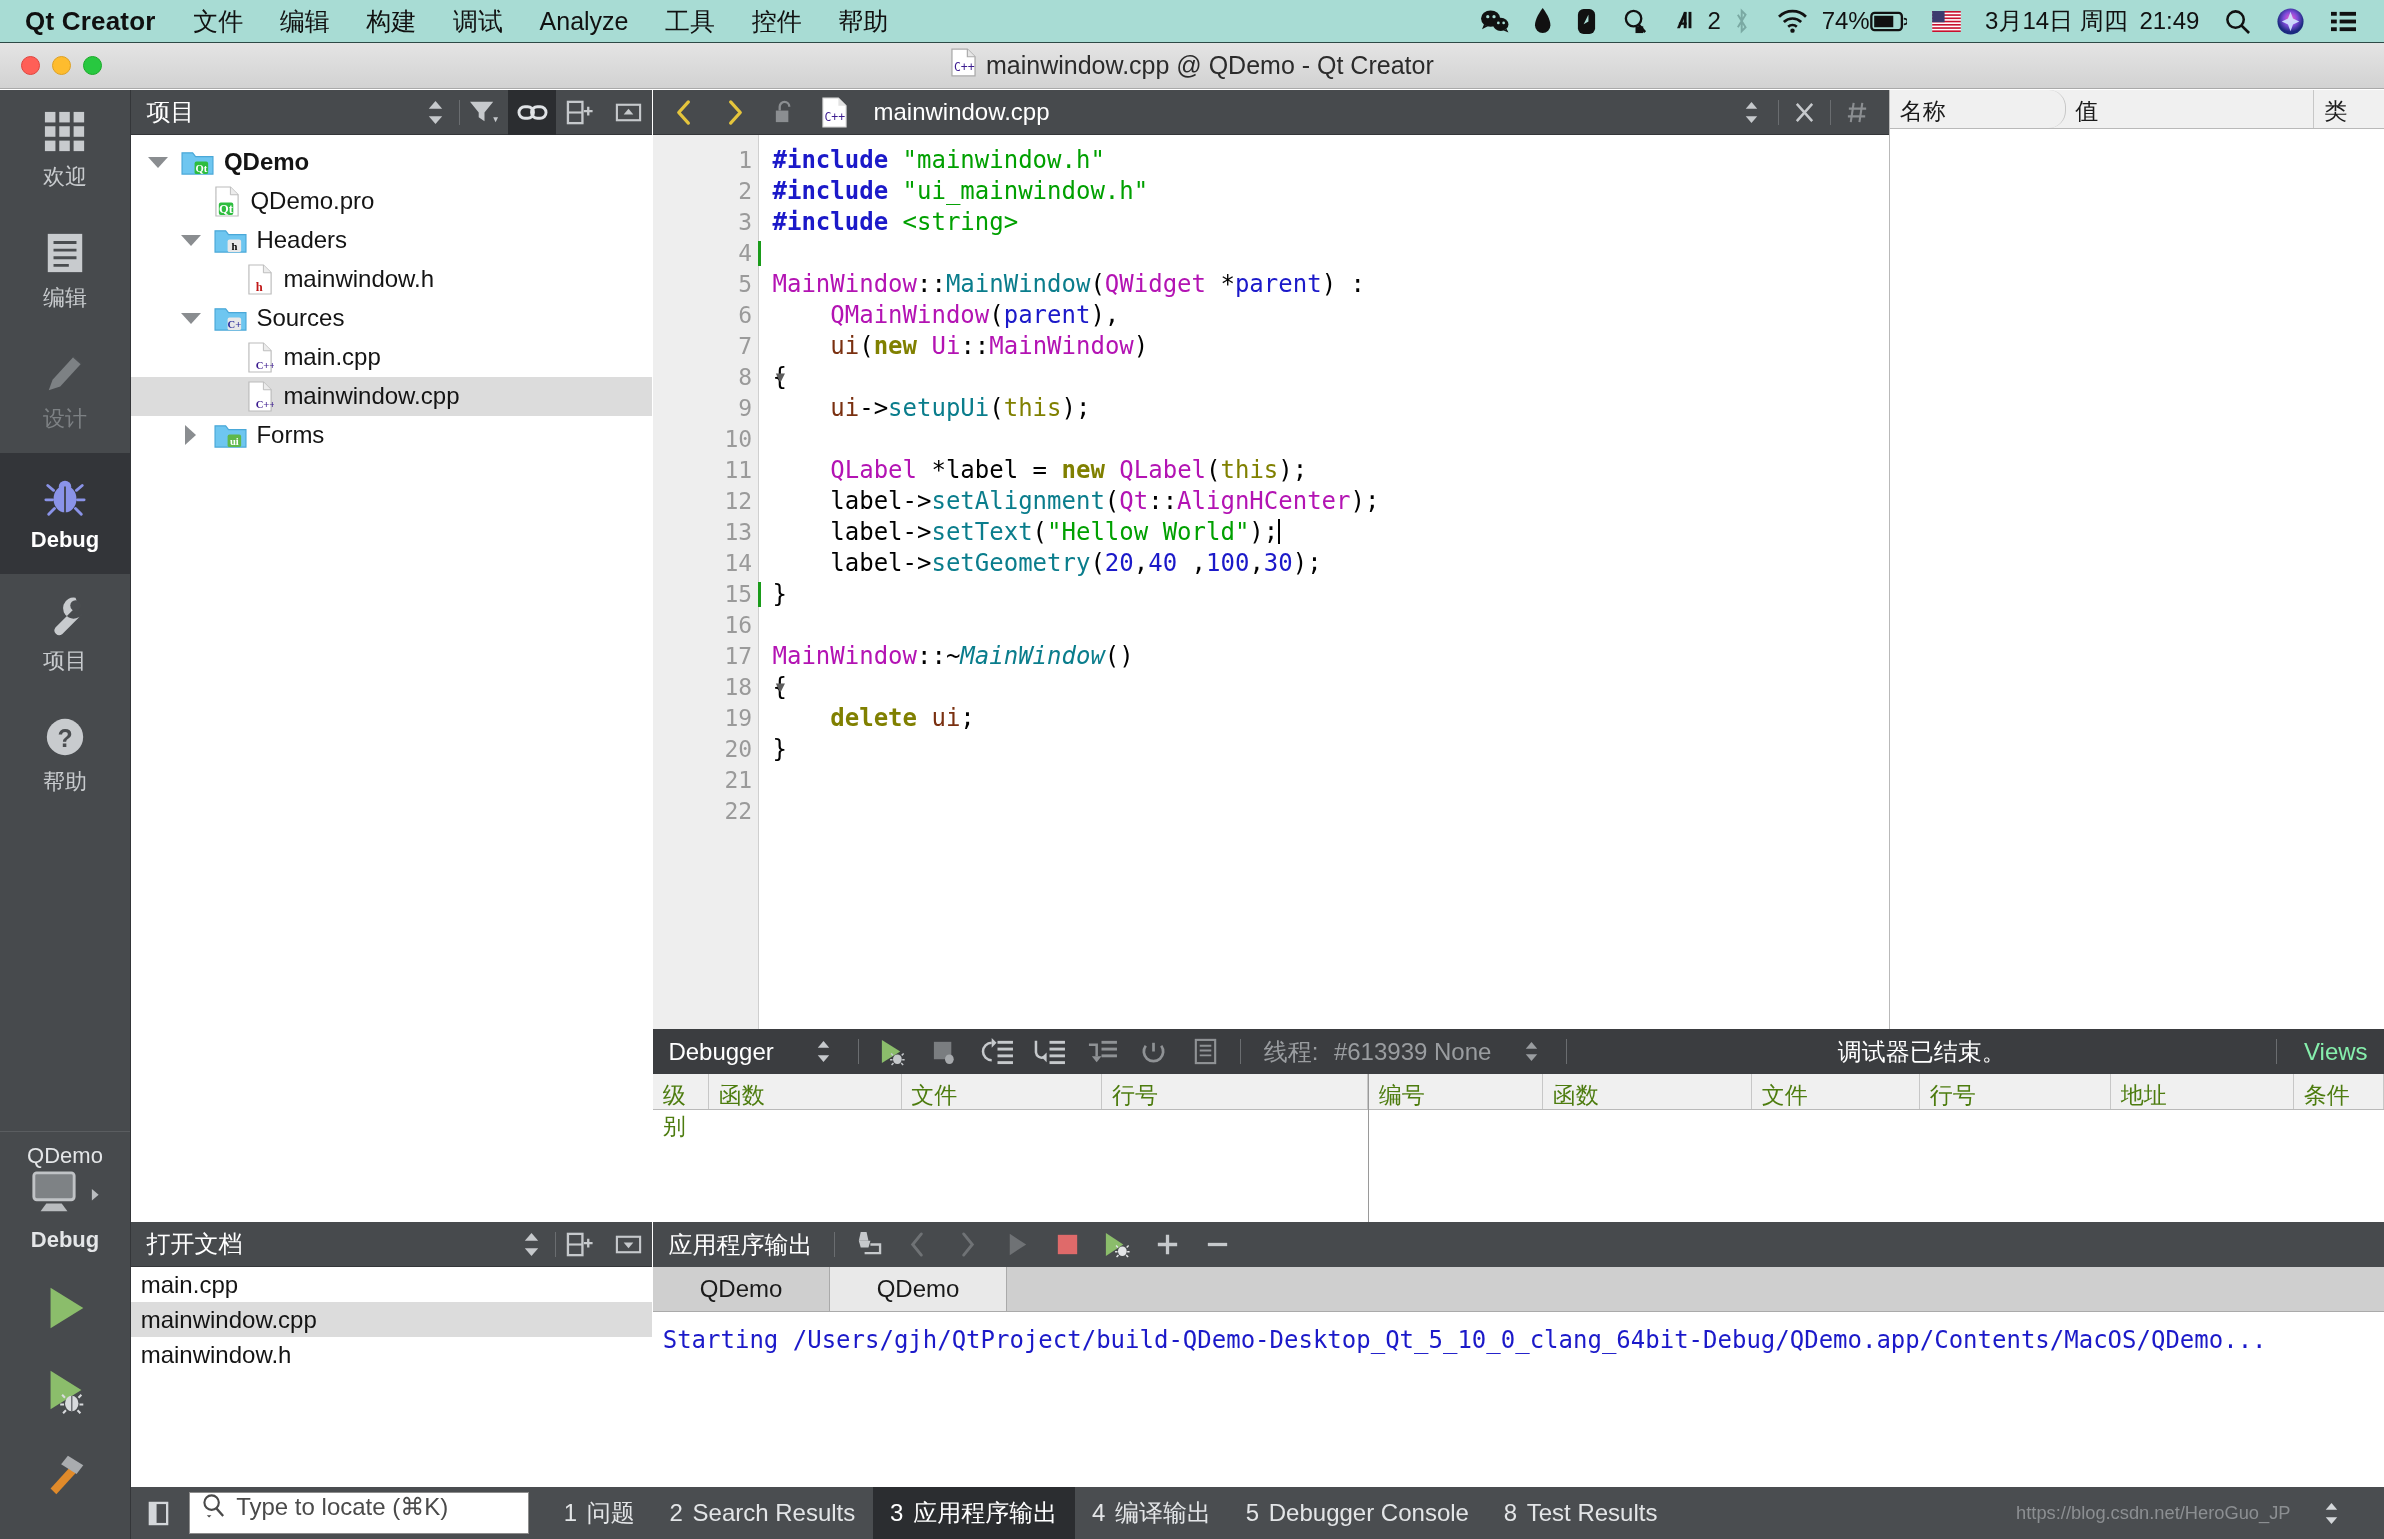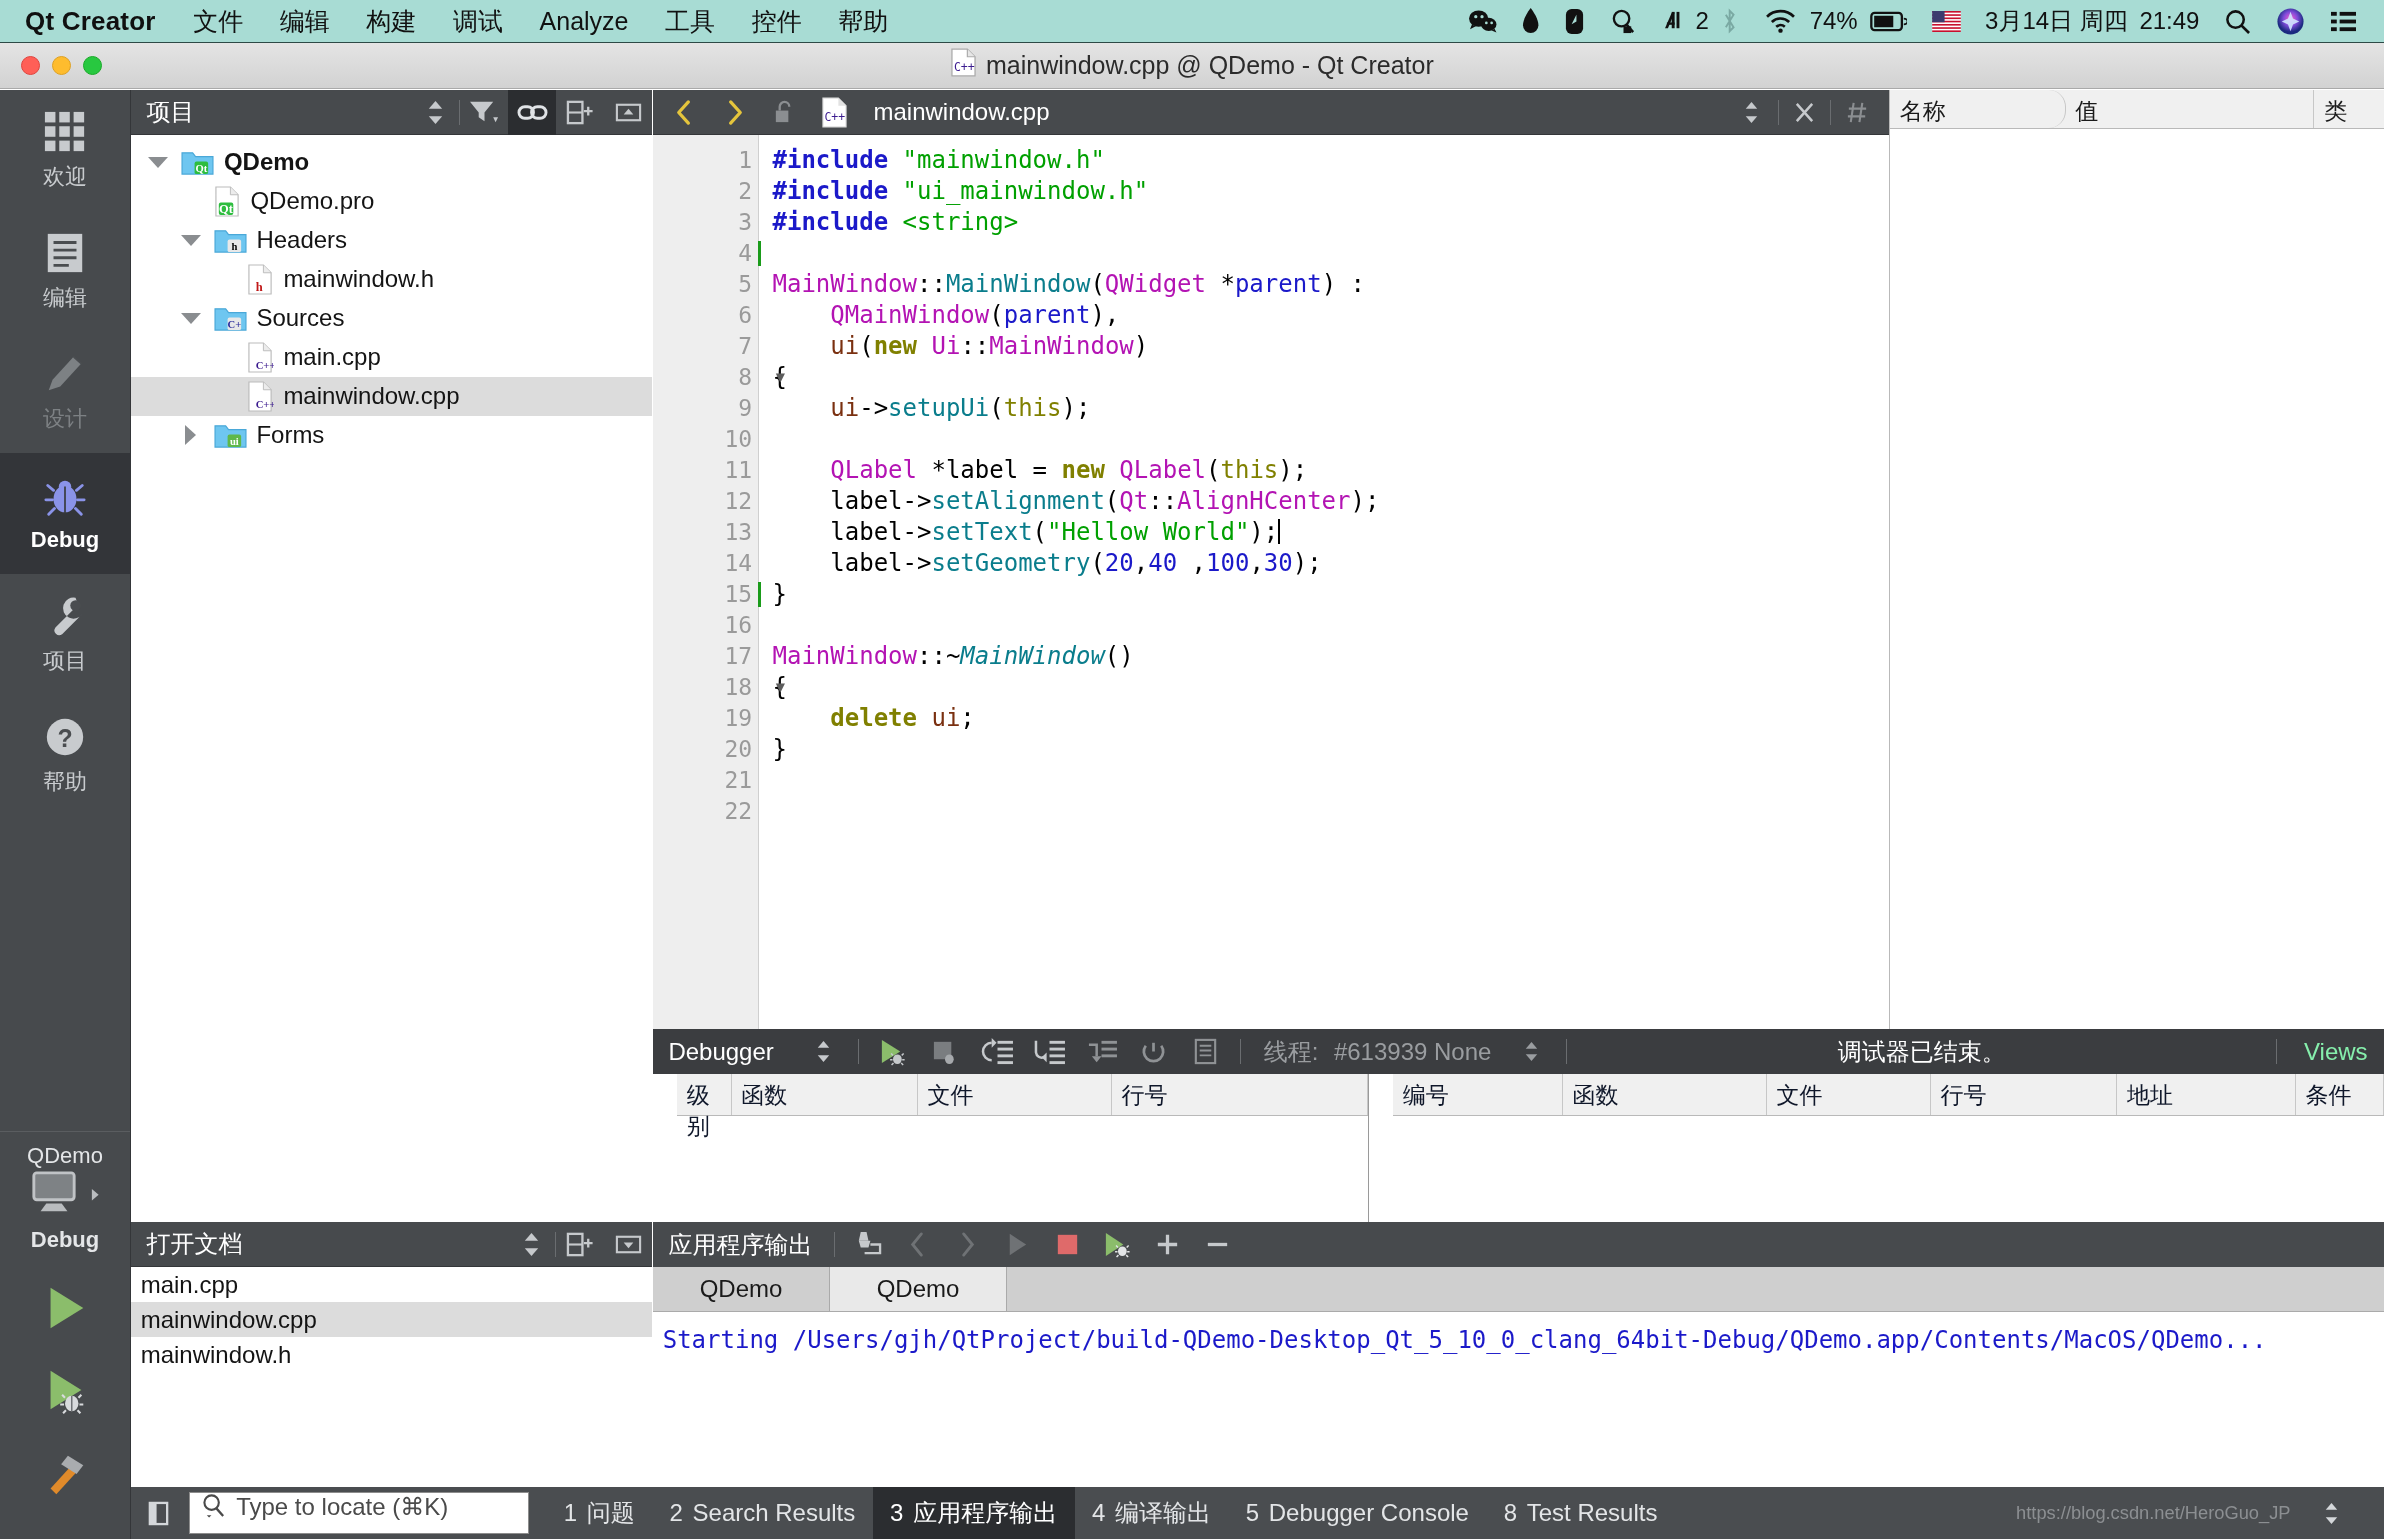--- a/index.html
+++ b/index.html
@@ -129,21 +129,21 @@
   .dbgpane { position:absolute; left:653px; top:1029px; width:1732px; height:193px; background:#fff; }
   .dbg-toolbar { height:45px; background:#3b3d40; display:flex; align-items:center; padding-left:15.4px; gap:1.9px; }
   .dbg-title { color:#ffffff; font-size:24px; padding-right:23px; }
   .dbg-btn { width:50px;height:45px;display:flex;align-items:center;justify-content:center;color:#c6c9cc; }
   .dbg-sep { width:1px;height:25px;background:#6a6d70;margin:0 7.7px; }
   .dbg-thread { color:#9a9da0; font-size:24px; padding:0 13.5px; white-space:nowrap; }
   .dbg-status { color:#ffffff; font-size:24px; white-space:nowrap; }
   .dbg-views { color:#86efac; font-size:24px; padding: 0 17.4px; }
   .dbg-tables { display:flex; height:148px; }
   .dbg-table { border-right: 1px solid #9a9a9a; }
-  .dbg-hdr { height:42px; background:#f0f0f0; border-bottom:1px solid #b9b9b9; display:flex; font-size:23px; color:#0f172a;margin-left:24px; }
+  .dbg-hdr { height:36px; background:#f0f0f0; border-bottom:1px solid #b9b9b9; display:flex; font-size:23px; color:#4d7c0f; }
   .dbg-hdr span { padding:5.8px 9.7px; border-right:1px solid #c7c7c7; }
 
   
   .apppane { position:absolute; left:653px; top:1222px; width:1732px; height:265px; background:#fff; }
   .ao-head { height:45px; background:#474a4d; display:flex; align-items:center; padding-left:15.4px; }
   .ao-title { color:#ffffff; font-size:24px; padding-right:13.5px; white-space:nowrap; }
   .ao-btn { width:50px;height:45px;display:flex;align-items:center;justify-content:center;color:#c6c9cc; }
   .ao-sep { width:1px;height:25px;background:#6a6d70;margin:0 7.7px; }
   .ao-tabs { display:flex; height:45px; background:#cfcfcf; border-bottom:1px solid #aaa; }
   .ao-tab { width:177px; display:flex; align-items:center; justify-content:center; font-size:24px; color:#1a1a1a; border-right:1px solid #aaa; }
@@ -231,21 +231,21 @@
           </svg>
       </div>
       <div class="mac-icon">
         <svg width="33" height="25" viewBox="0 0 34 26">
             <path d="M3 8 A20 20 0 0 1 31 8" fill="none" stroke="#111" stroke-width="2.8"></path>
             <path d="M8 13.5 A13 13 0 0 1 26 13.5" fill="none" stroke="#111" stroke-width="2.8"></path>
             <path d="M12.5 18.5 A7 7 0 0 1 21.5 18.5" fill="none" stroke="#111" stroke-width="2.8"></path>
             <circle cx="17" cy="22.5" r="2.3" fill="#111"></circle>
           </svg>
       </div>
-      <div class="mbtxt" style="padding-right:12px">74%</div>
+      <div class="mbtxt" style="padding-right:0">74%</div>
       <div class="mac-icon" style="padding-left:0">
         <svg width="37" height="21" viewBox="0 0 38 22">
             <rect x="1" y="2" width="32" height="18" rx="3.5" fill="none" stroke="#111" stroke-width="2.4"></rect>
             <rect x="4" y="5" width="20" height="12" fill="#111"></rect>
             <path d="M35 8 a4 3 0 0 1 0 6" fill="none" stroke="#111" stroke-width="2"></path>
           </svg>
       </div>
       <div class="mac-icon">
         <svg width="29" height="21" viewBox="0 0 30 22">
             <rect width="30" height="22" fill="#fff"></rect>

